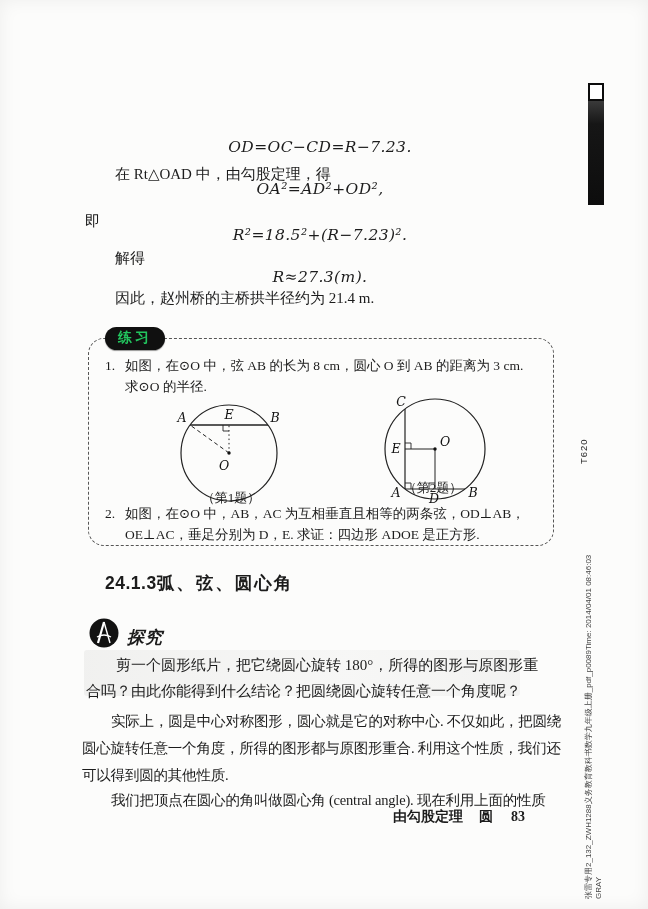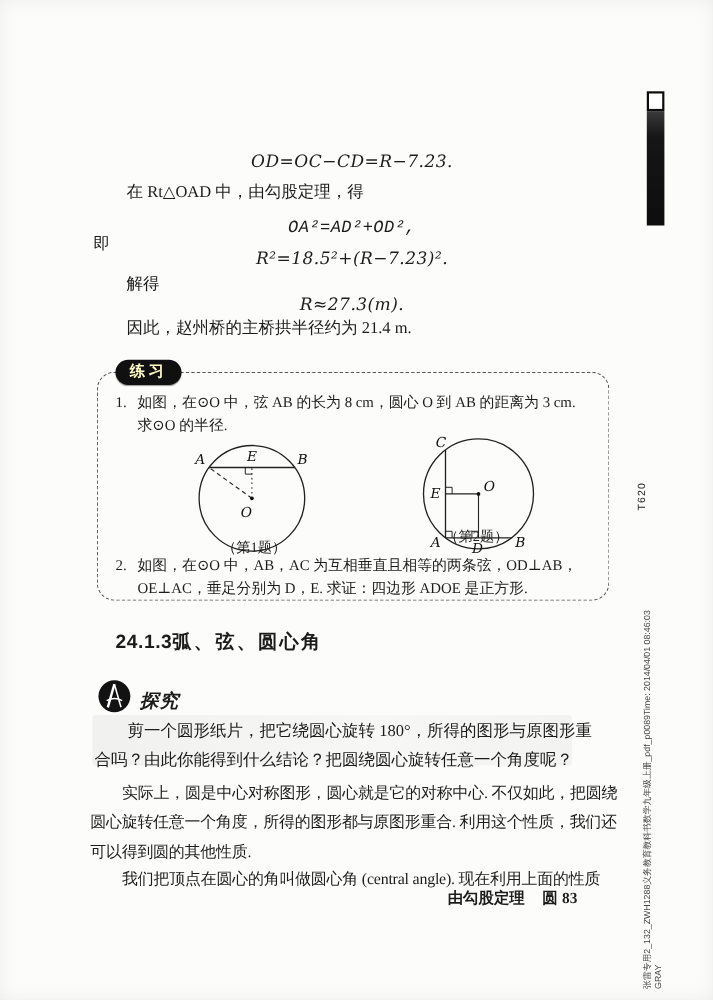--- a/index.html
+++ b/index.html
@@ -25,21 +25,21 @@
     font-size:15.5px;letter-spacing:.4px;
   }
   .soltext{position:absolute;font-size:15px;}
   
   #practice-box{
     position:absolute;left:88px;top:338px;width:464px;height:206px;
     border:1.6px dashed #555;border-radius:16px;
   }
   #practice-badge{
     position:absolute;left:16px;top:-12px;
-    background:#101010;color:#fef9c3;border-radius:12px;
+    background:#101010;color:#22c55e;border-radius:12px;
     padding:2px 13px 3px 13px;font-size:14px;letter-spacing:3px;
     box-shadow:0 1px 1px rgba(0,0,0,.4);
   }
   .problem{position:absolute;display:flex;font-size:13.5px;line-height:21px;}
   .problem .num{width:20px;flex:none;}
   .problem .ptext{width:404px;}
   .figcap{position:absolute;text-align:center;font-size:13px;}
   svg text{font-family:"DejaVu Serif",serif;font-style:italic;font-size:12.5px;fill:#111;}
   
   #section-heading{position:absolute;left:105px;top:571px;font-size:17.5px;letter-spacing:.5px;}
@@ -50,39 +50,39 @@
     background:linear-gradient(90deg,rgba(90,90,85,.07),rgba(90,90,85,.03) 60%,rgba(90,90,85,.06));
     border-radius:3px;}
   #explore-text{position:absolute;left:86px;top:652px;width:462px;
     font-size:15px;line-height:26px;text-indent:2em;}
   .bodyp{position:absolute;left:82px;width:480px;font-size:14.5px;line-height:27px;
     text-indent:2em;letter-spacing:-0.2px;}
   
   #footer{position:absolute;left:82px;top:808px;width:443px;text-align:right;
     font-size:14px;font-weight:bold;}
   #footer .f-book{margin-left:16px;}
-  #footer .f-page{margin-left:4px;}
+  #footer .f-page{margin-left:18px;}
   
   #spine-window{position:absolute;left:588px;top:83px;width:12px;height:14px;
     background:#fff;border:2px solid #0c0c0c;}
   #spine-bar{position:absolute;left:588px;top:101px;width:16px;height:104px;
     background:linear-gradient(#3a3a3a 0%,#161616 22%,#0d0d0d 100%);}
   .vtext{position:absolute;transform:rotate(-90deg);transform-origin:0 0;
     white-space:nowrap;font-family:"Liberation Sans","DejaVu Sans",sans-serif;color:#3a3a3a;}
   #t-code{left:578px;top:464px;font-size:9.5px;letter-spacing:1px;color:#222;}
   #watermark{left:584px;top:899px;font-size:8px;line-height:9.5px;color:#444;}
 </style>
 </head>
 <body>
 
 <div id="page">
 
   <div class="eq" style="top:138px;">OD=OC−CD=R−7.23.</div>
   <div class="soltext serif" style="left:115px;top:165px;">在 Rt△OAD 中，由勾股定理，得</div>
-  <div class="eq" style="top:198px;font-family:Liberation Mono, monospace;">OA²=AD²+OD²,</div>
+  <div class="eq" style="top:180px;">OA²=AD²+OD²,</div>
   <div class="soltext serif" style="left:85px;top:212px;">即</div>
   <div class="eq" style="top:226px;">R²=18.5²+(R−7.23)².</div>
   <div class="soltext serif" style="left:115px;top:249px;">解得</div>
   <div class="eq" style="top:268px;">R≈27.3(m).</div>
   <div class="soltext serif" style="left:115px;top:289px;">因此，赵州桥的主桥拱半径约为 21.4 m.</div>
 
   <div id="practice-box">
     <div id="practice-badge" class="hei">练习</div>
 
     <div class="problem serif" style="left:16px;top:16px;">

